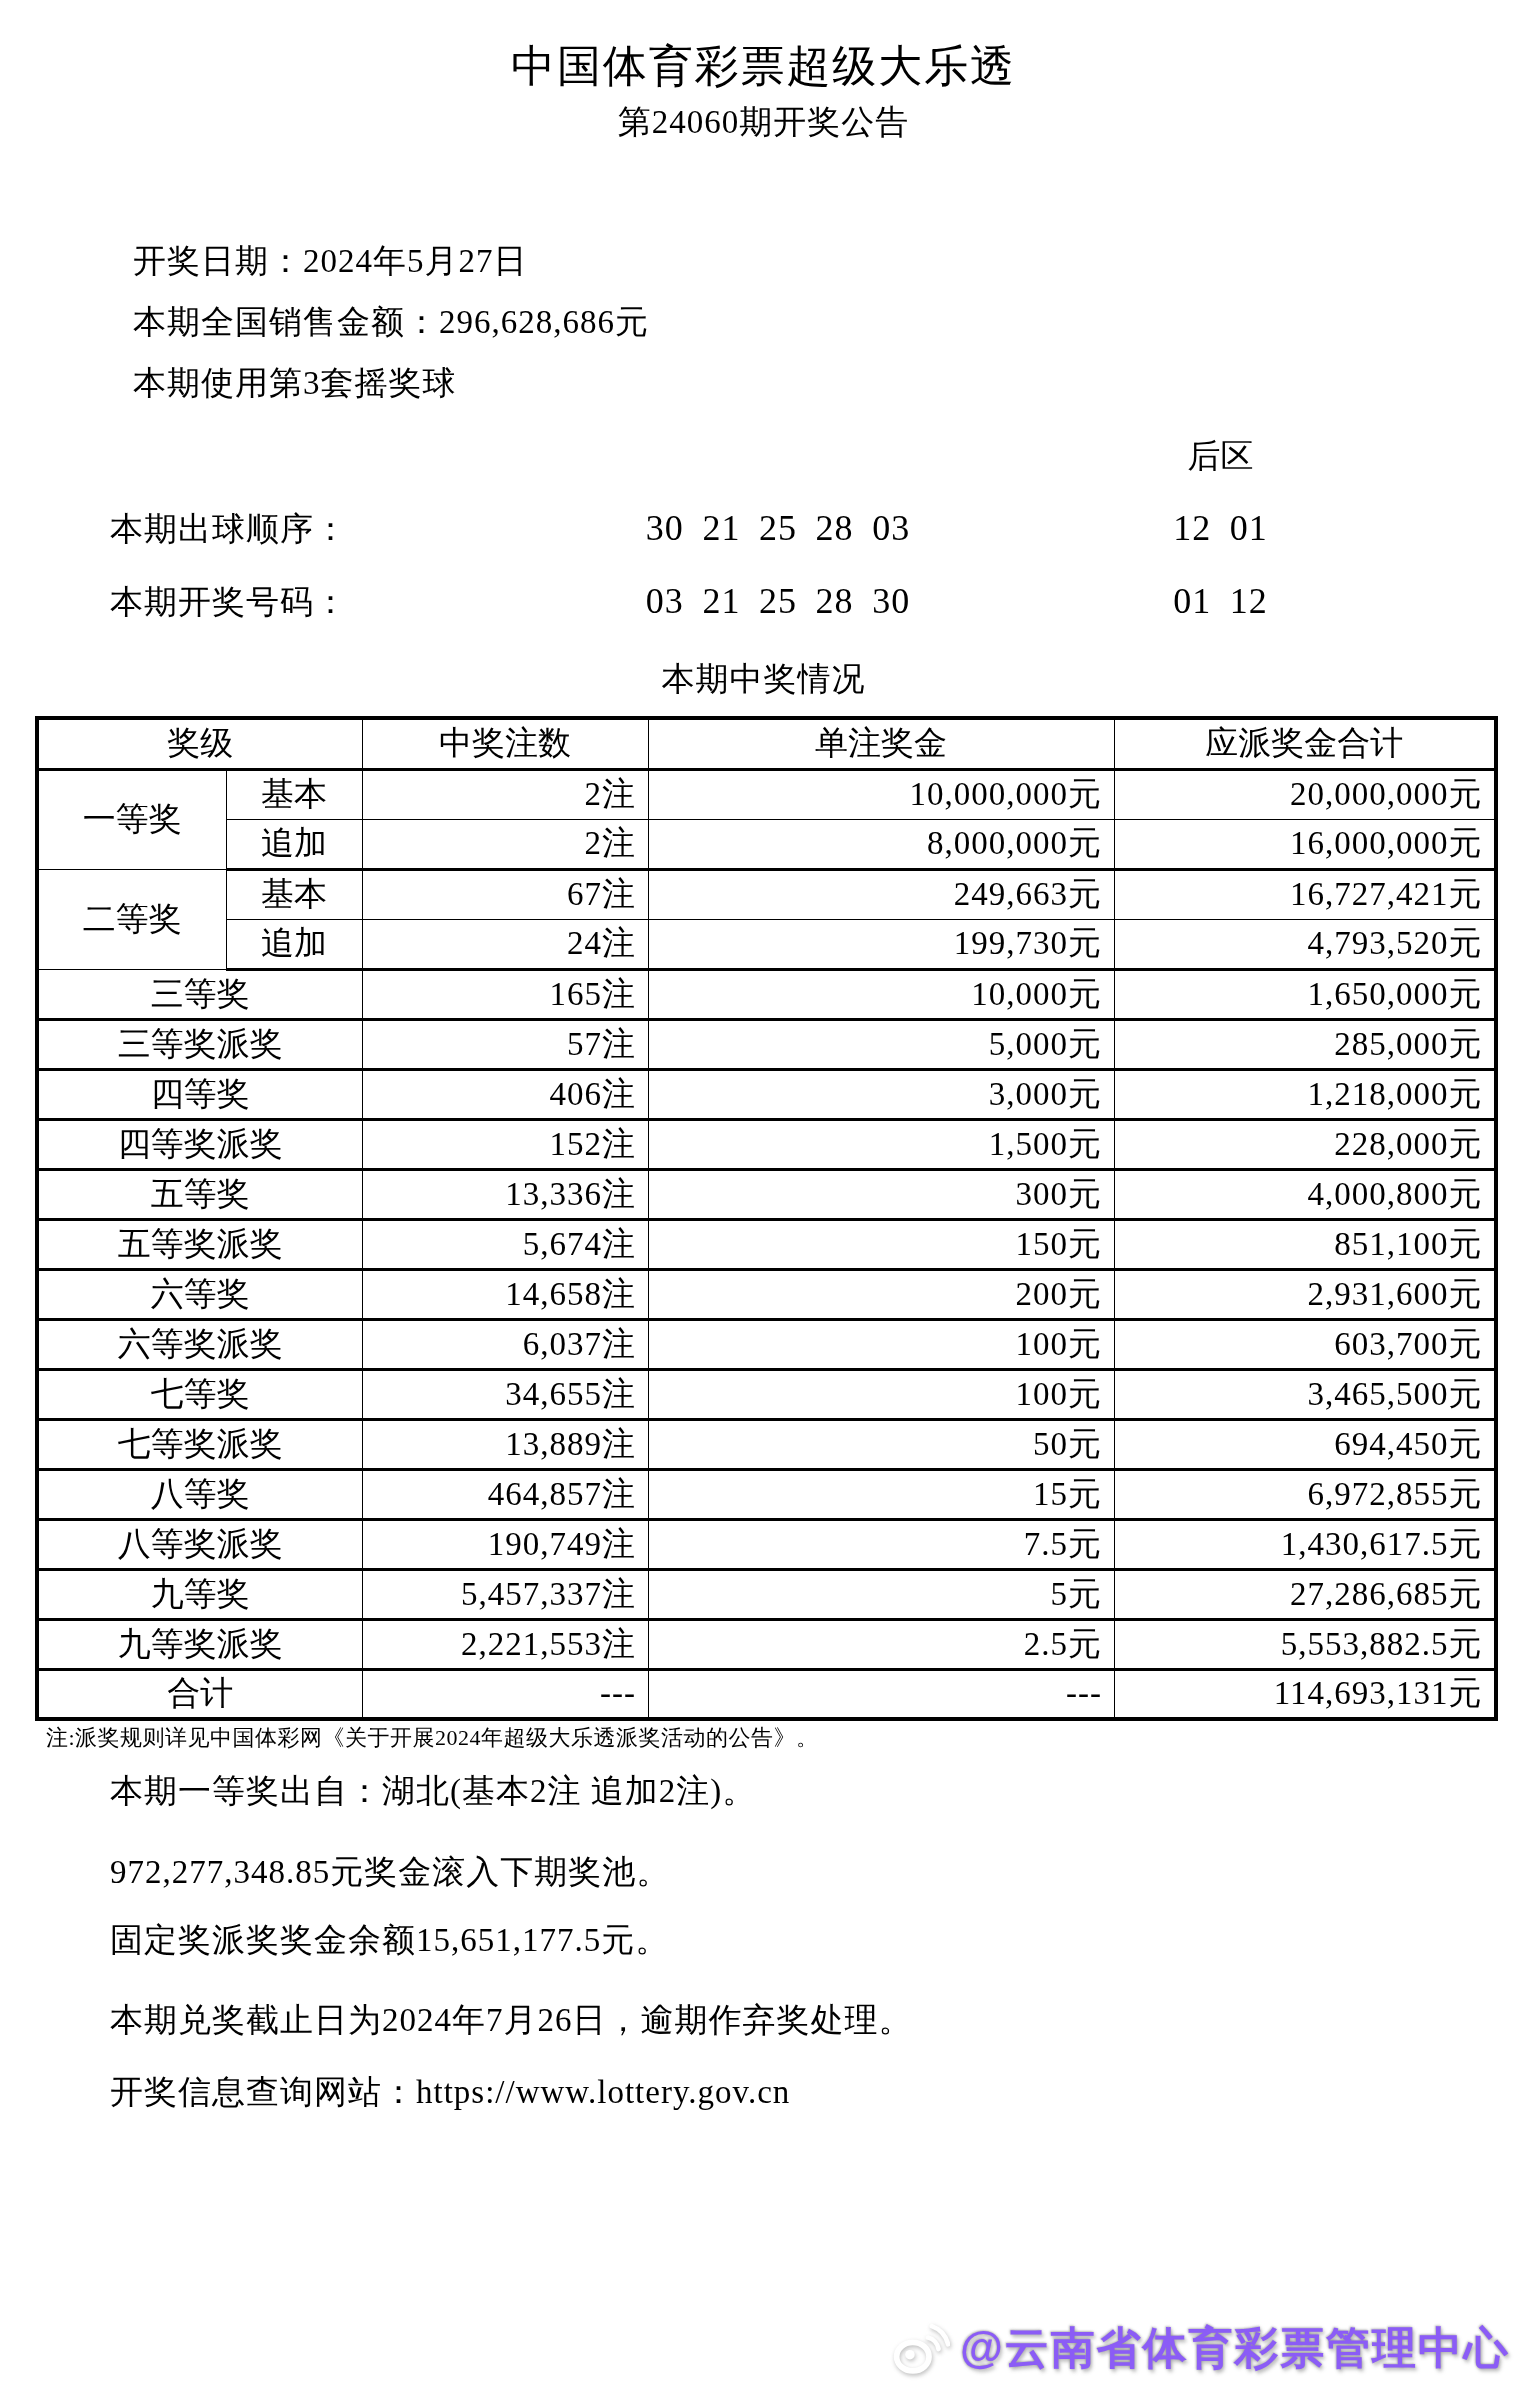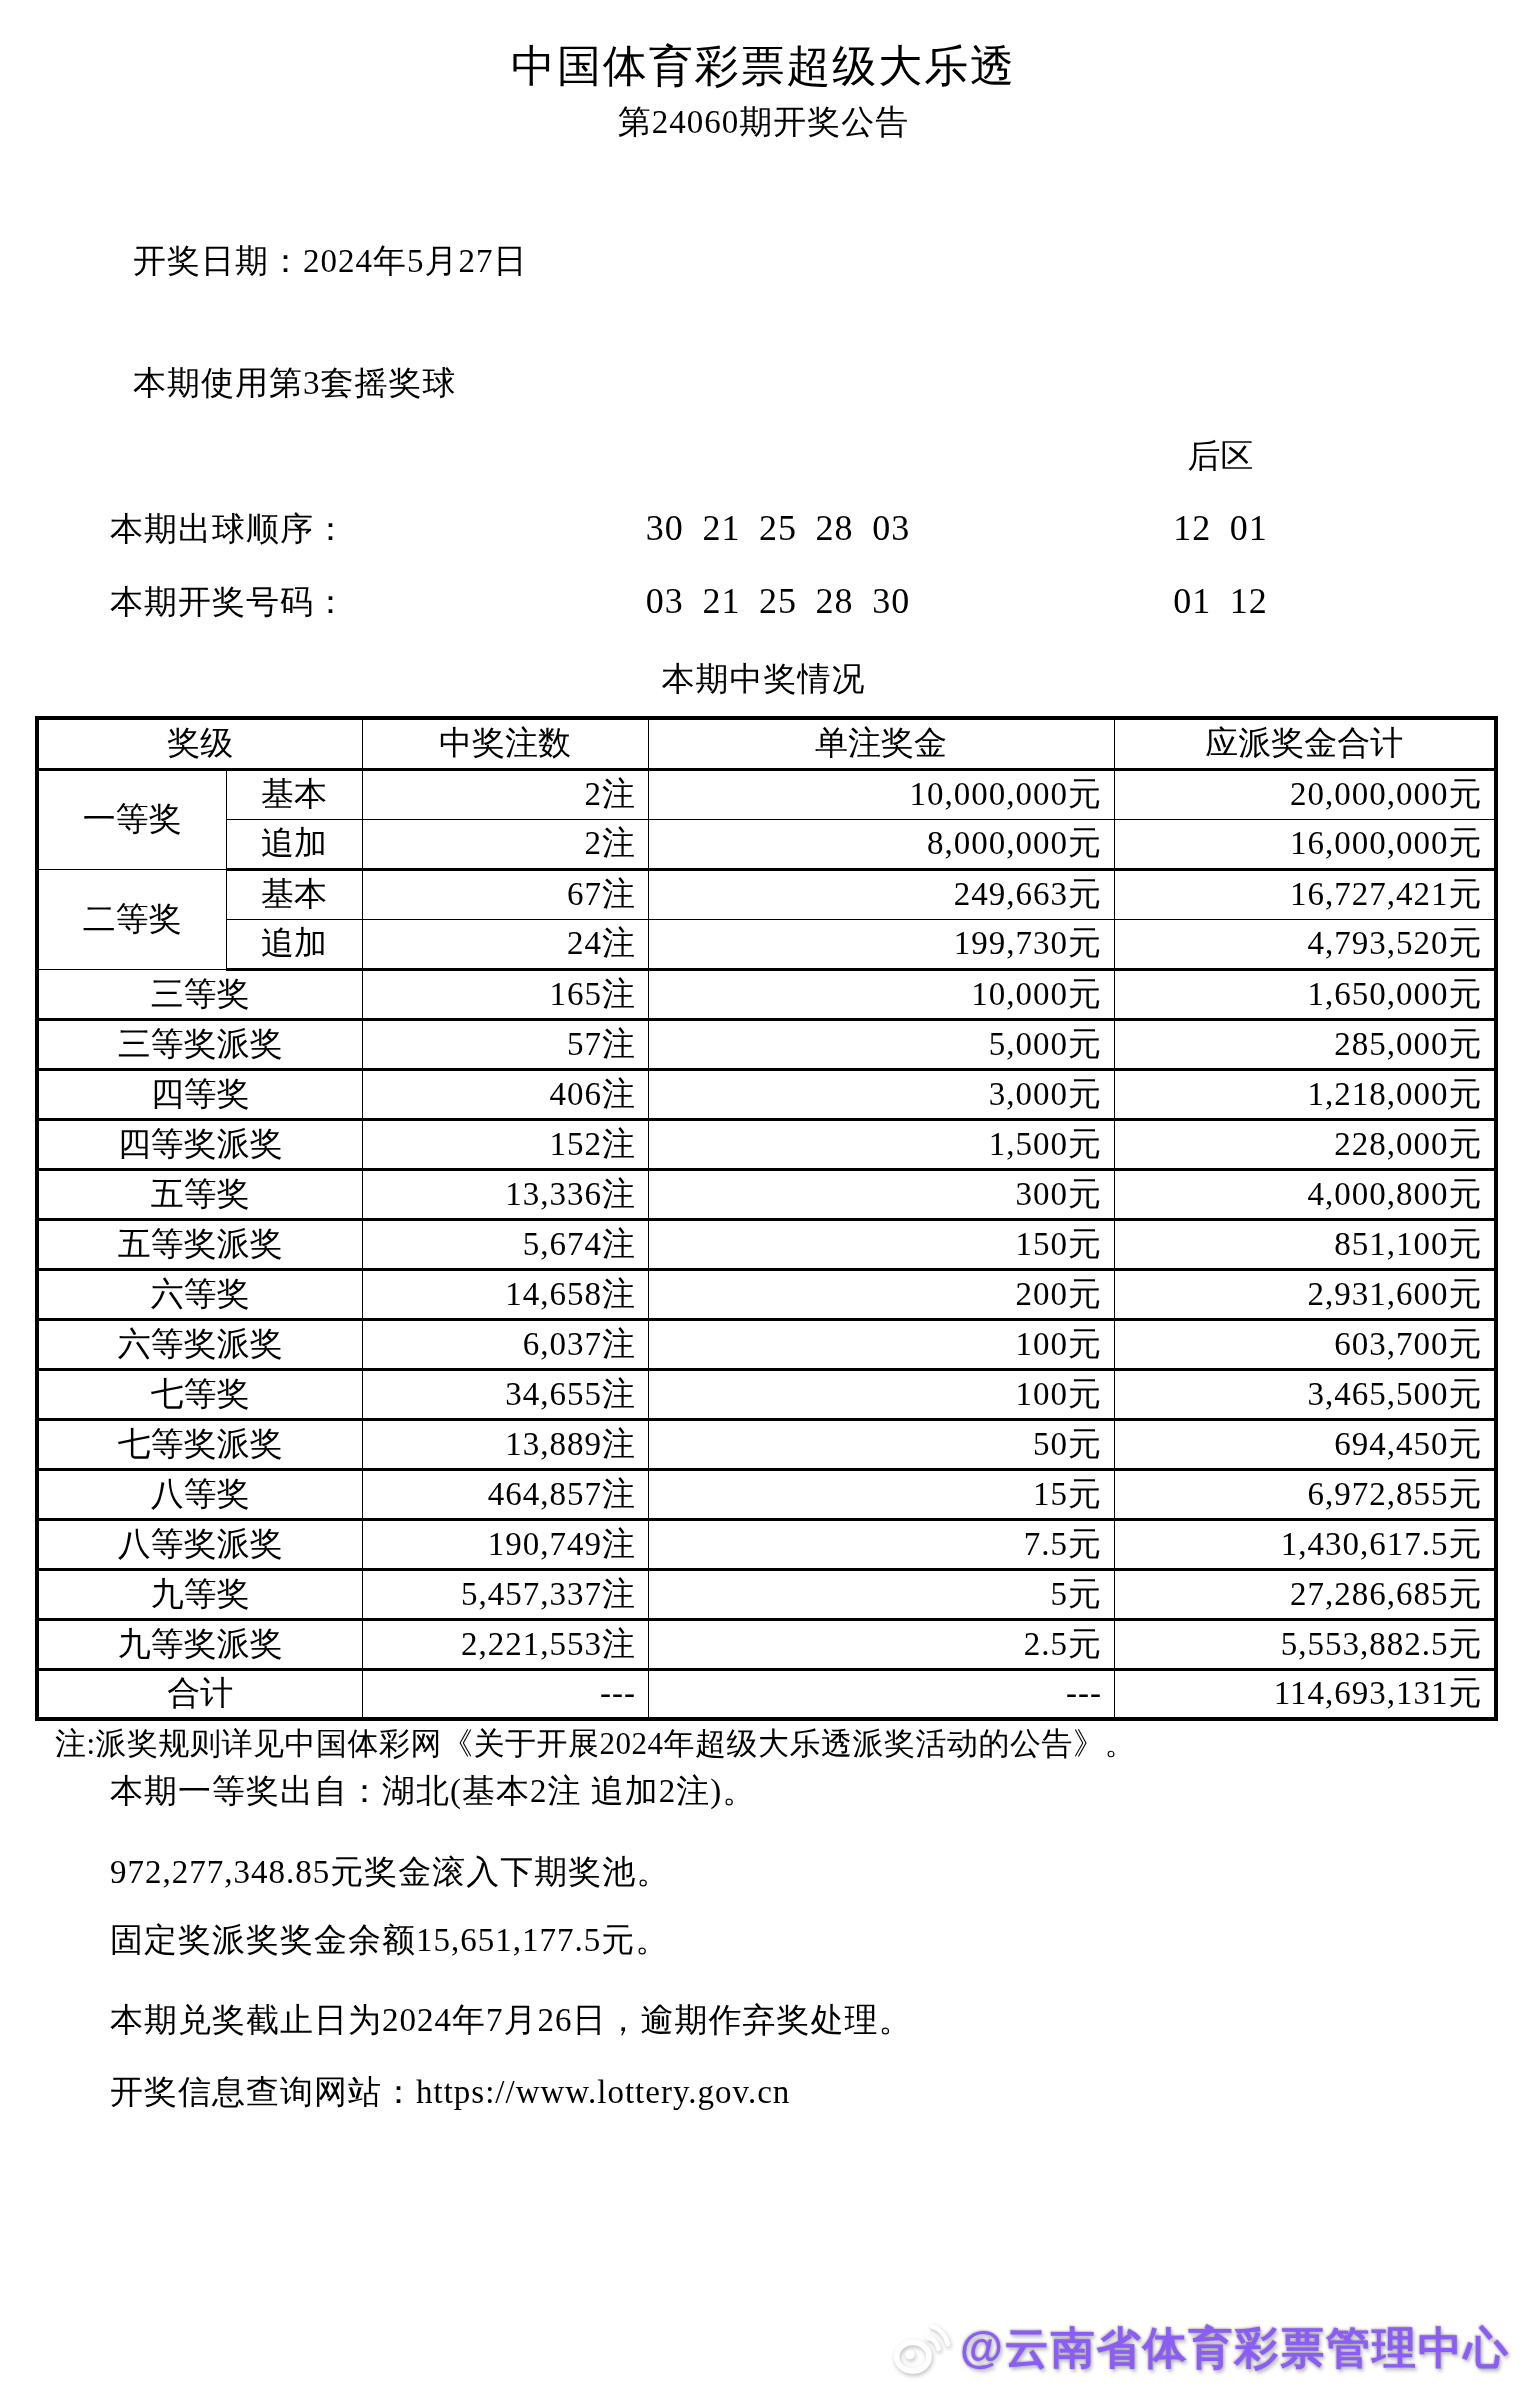--- a/index.html
+++ b/index.html
@@ -57,22 +57,22 @@
     padding:0 11.5px;
     font-weight:normal;
     white-space:nowrap; overflow:hidden;
   }
   .prize-table thead th { height:51px; text-align:center; }
   .prize-table tr.thin td { border-bottom-width:1.9px; }
   .c-name, .c-sub, .c-level { text-align:center; }
   .c-num { text-align:right; letter-spacing:1px; }
 
   .note-line {
-    position:absolute; left:55px; top:1723px;
-    font-size:31px; letter-spacing:0.5px;
+    position:absolute; left:46px; top:1723px;
+    font-size:22px; letter-spacing:0.5px;
   }
   .para { position:absolute; left:110px; font-size:33px; line-height:38px; letter-spacing:1px; }
   .para-0 { top:1772px; }
   .para-1 { top:1853px; }
   .para-2 { top:1921px; }
   .para-3 { top:2001px; }
   .para-4 { top:2073px; }
 
   .watermark {
     position:absolute; top:2319px; right:17.3px;
@@ -87,20 +87,21 @@
 </style>
 </head>
 <body>
 
 <div class="page">
 
   <h1 class="page-title">中国体育彩票超级大乐透</h1>
   <h2 class="page-subtitle">第24060期开奖公告</h2>
 
   <div class="info-line info-draw-date">开奖日期：2024年5月27日</div>
+  <div class="info-line info-sales">本期全国销售金额：296,628,686元</div>
   <div class="info-line info-ballset">本期使用第3套摇奖球</div>
 
   <div class="zone-label zone-back-label">后区</div>
 
   <div class="row-order">
     <div class="draw-row-label">本期出球顺序：</div>
     <div class="draw-nums front">30 21 25 28 03</div>
     <div class="draw-nums back">12 01</div>
   </div>
 

